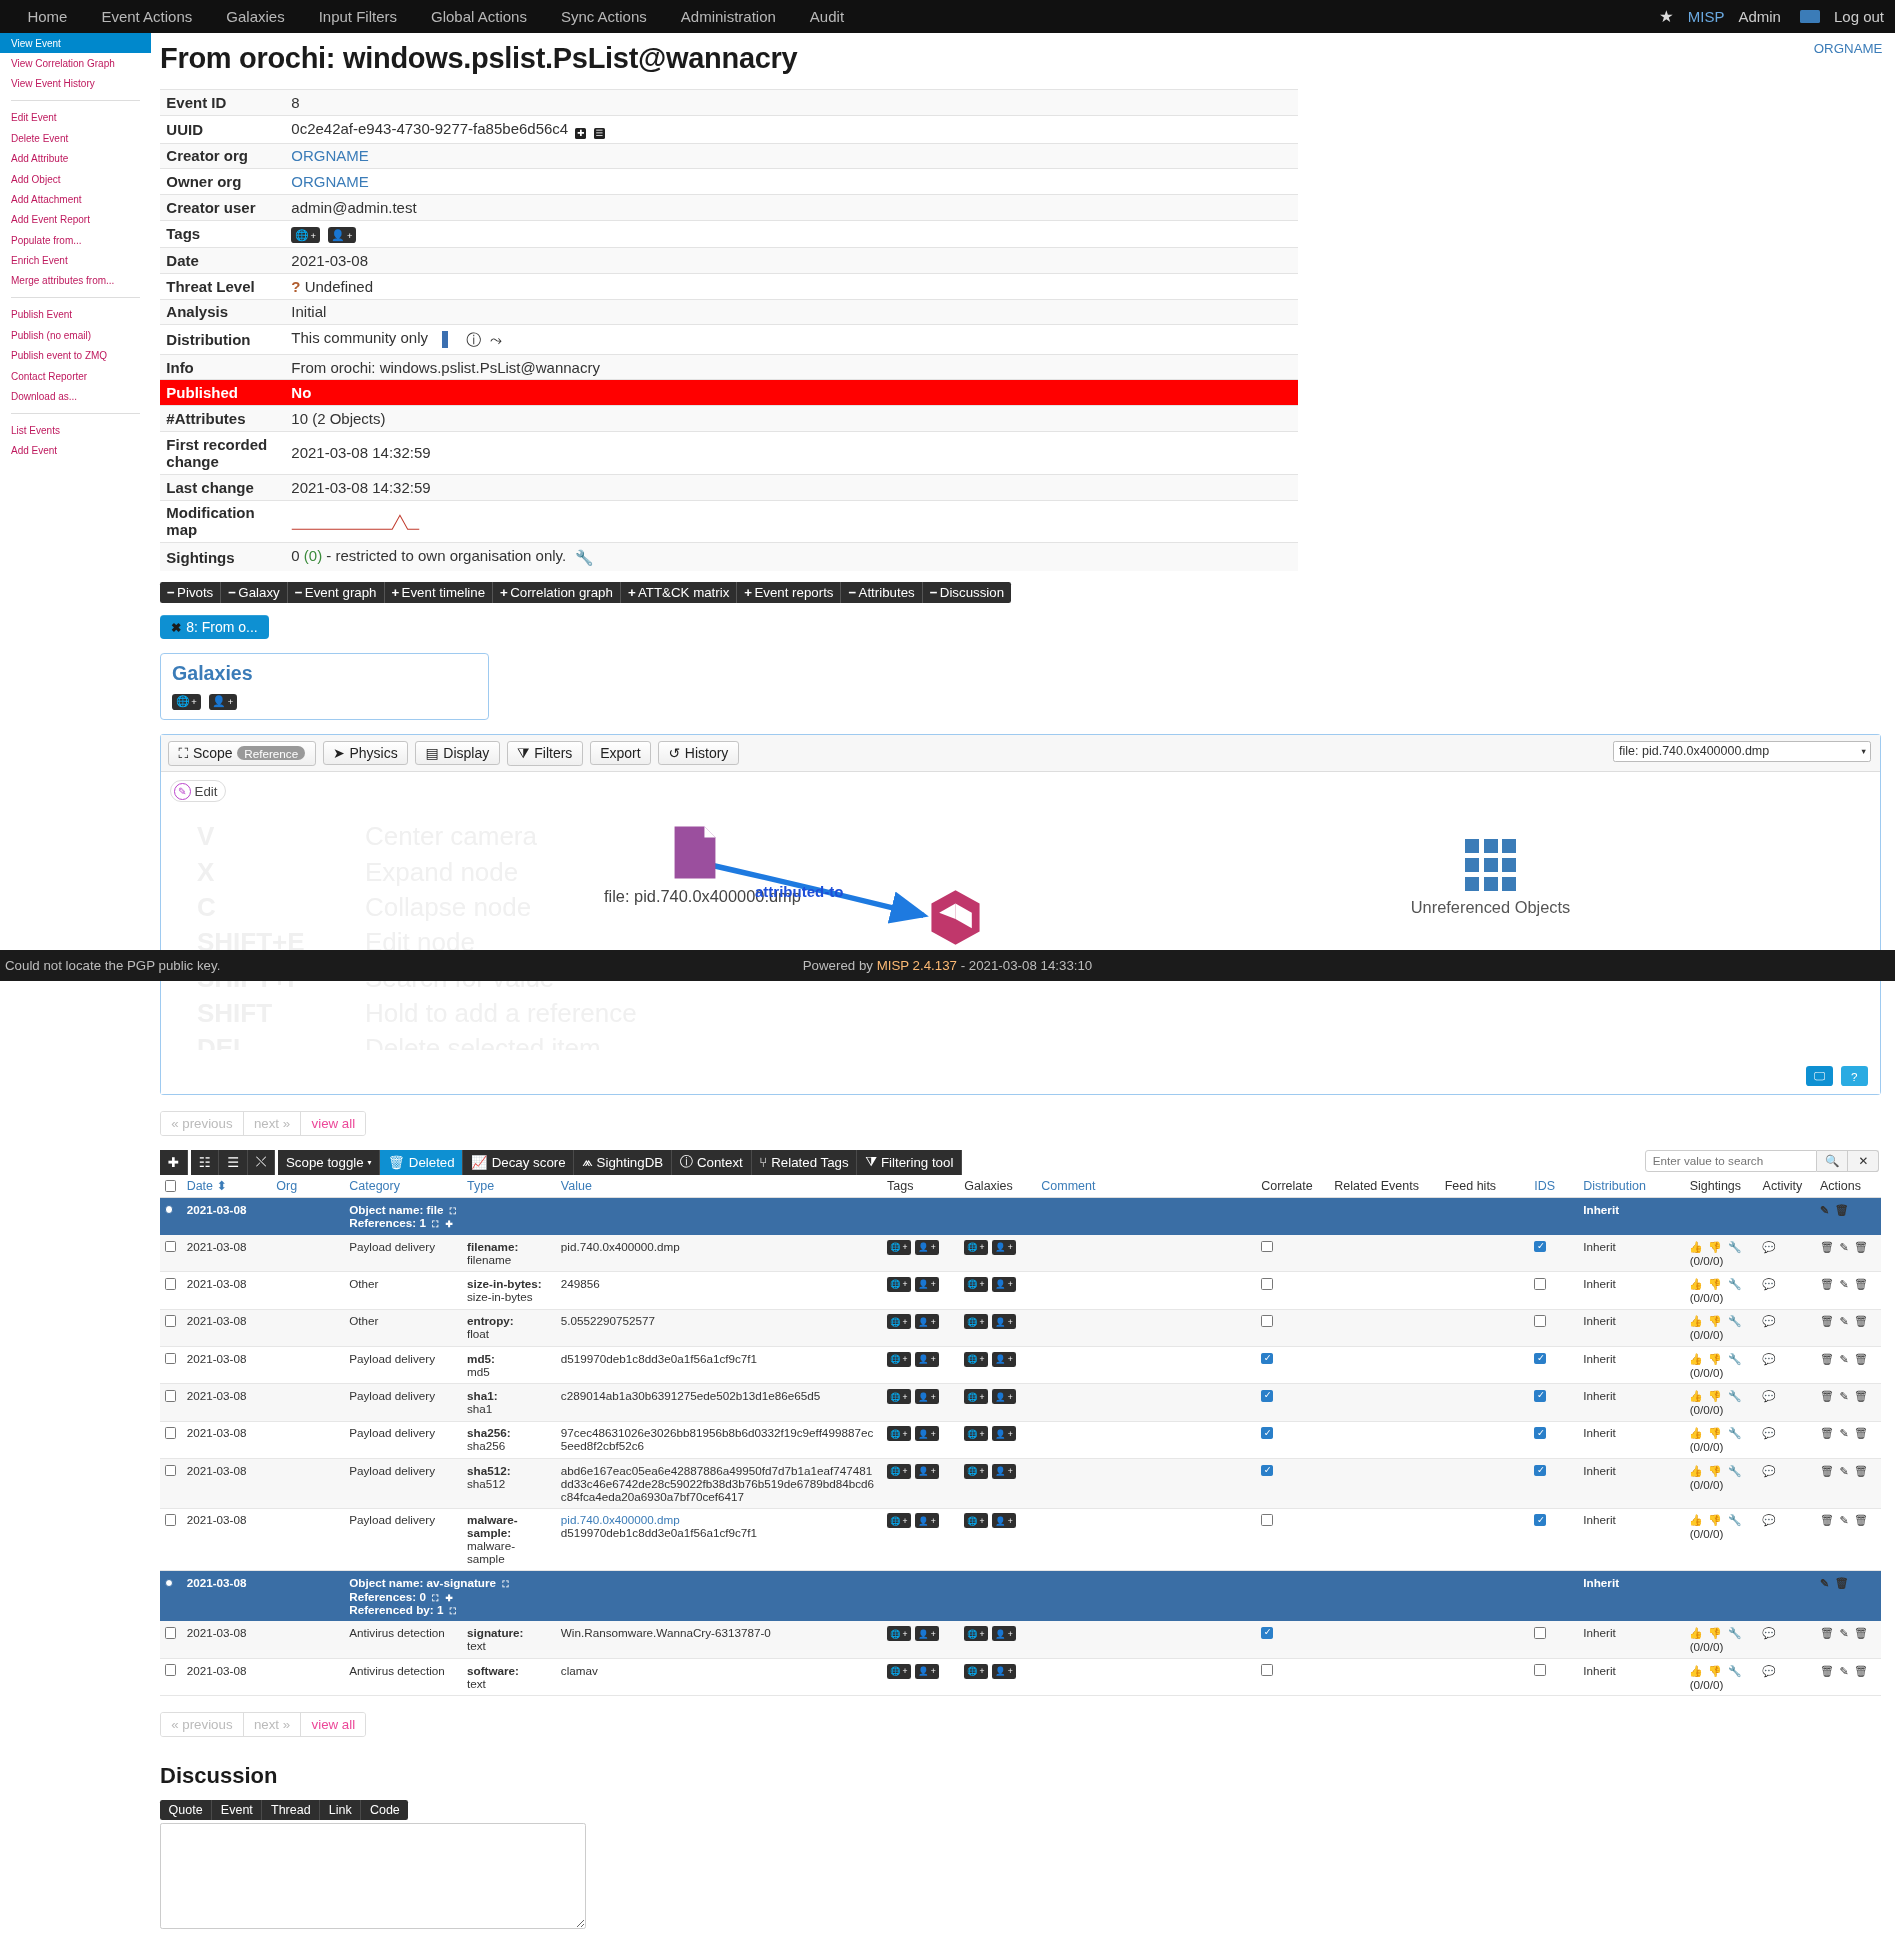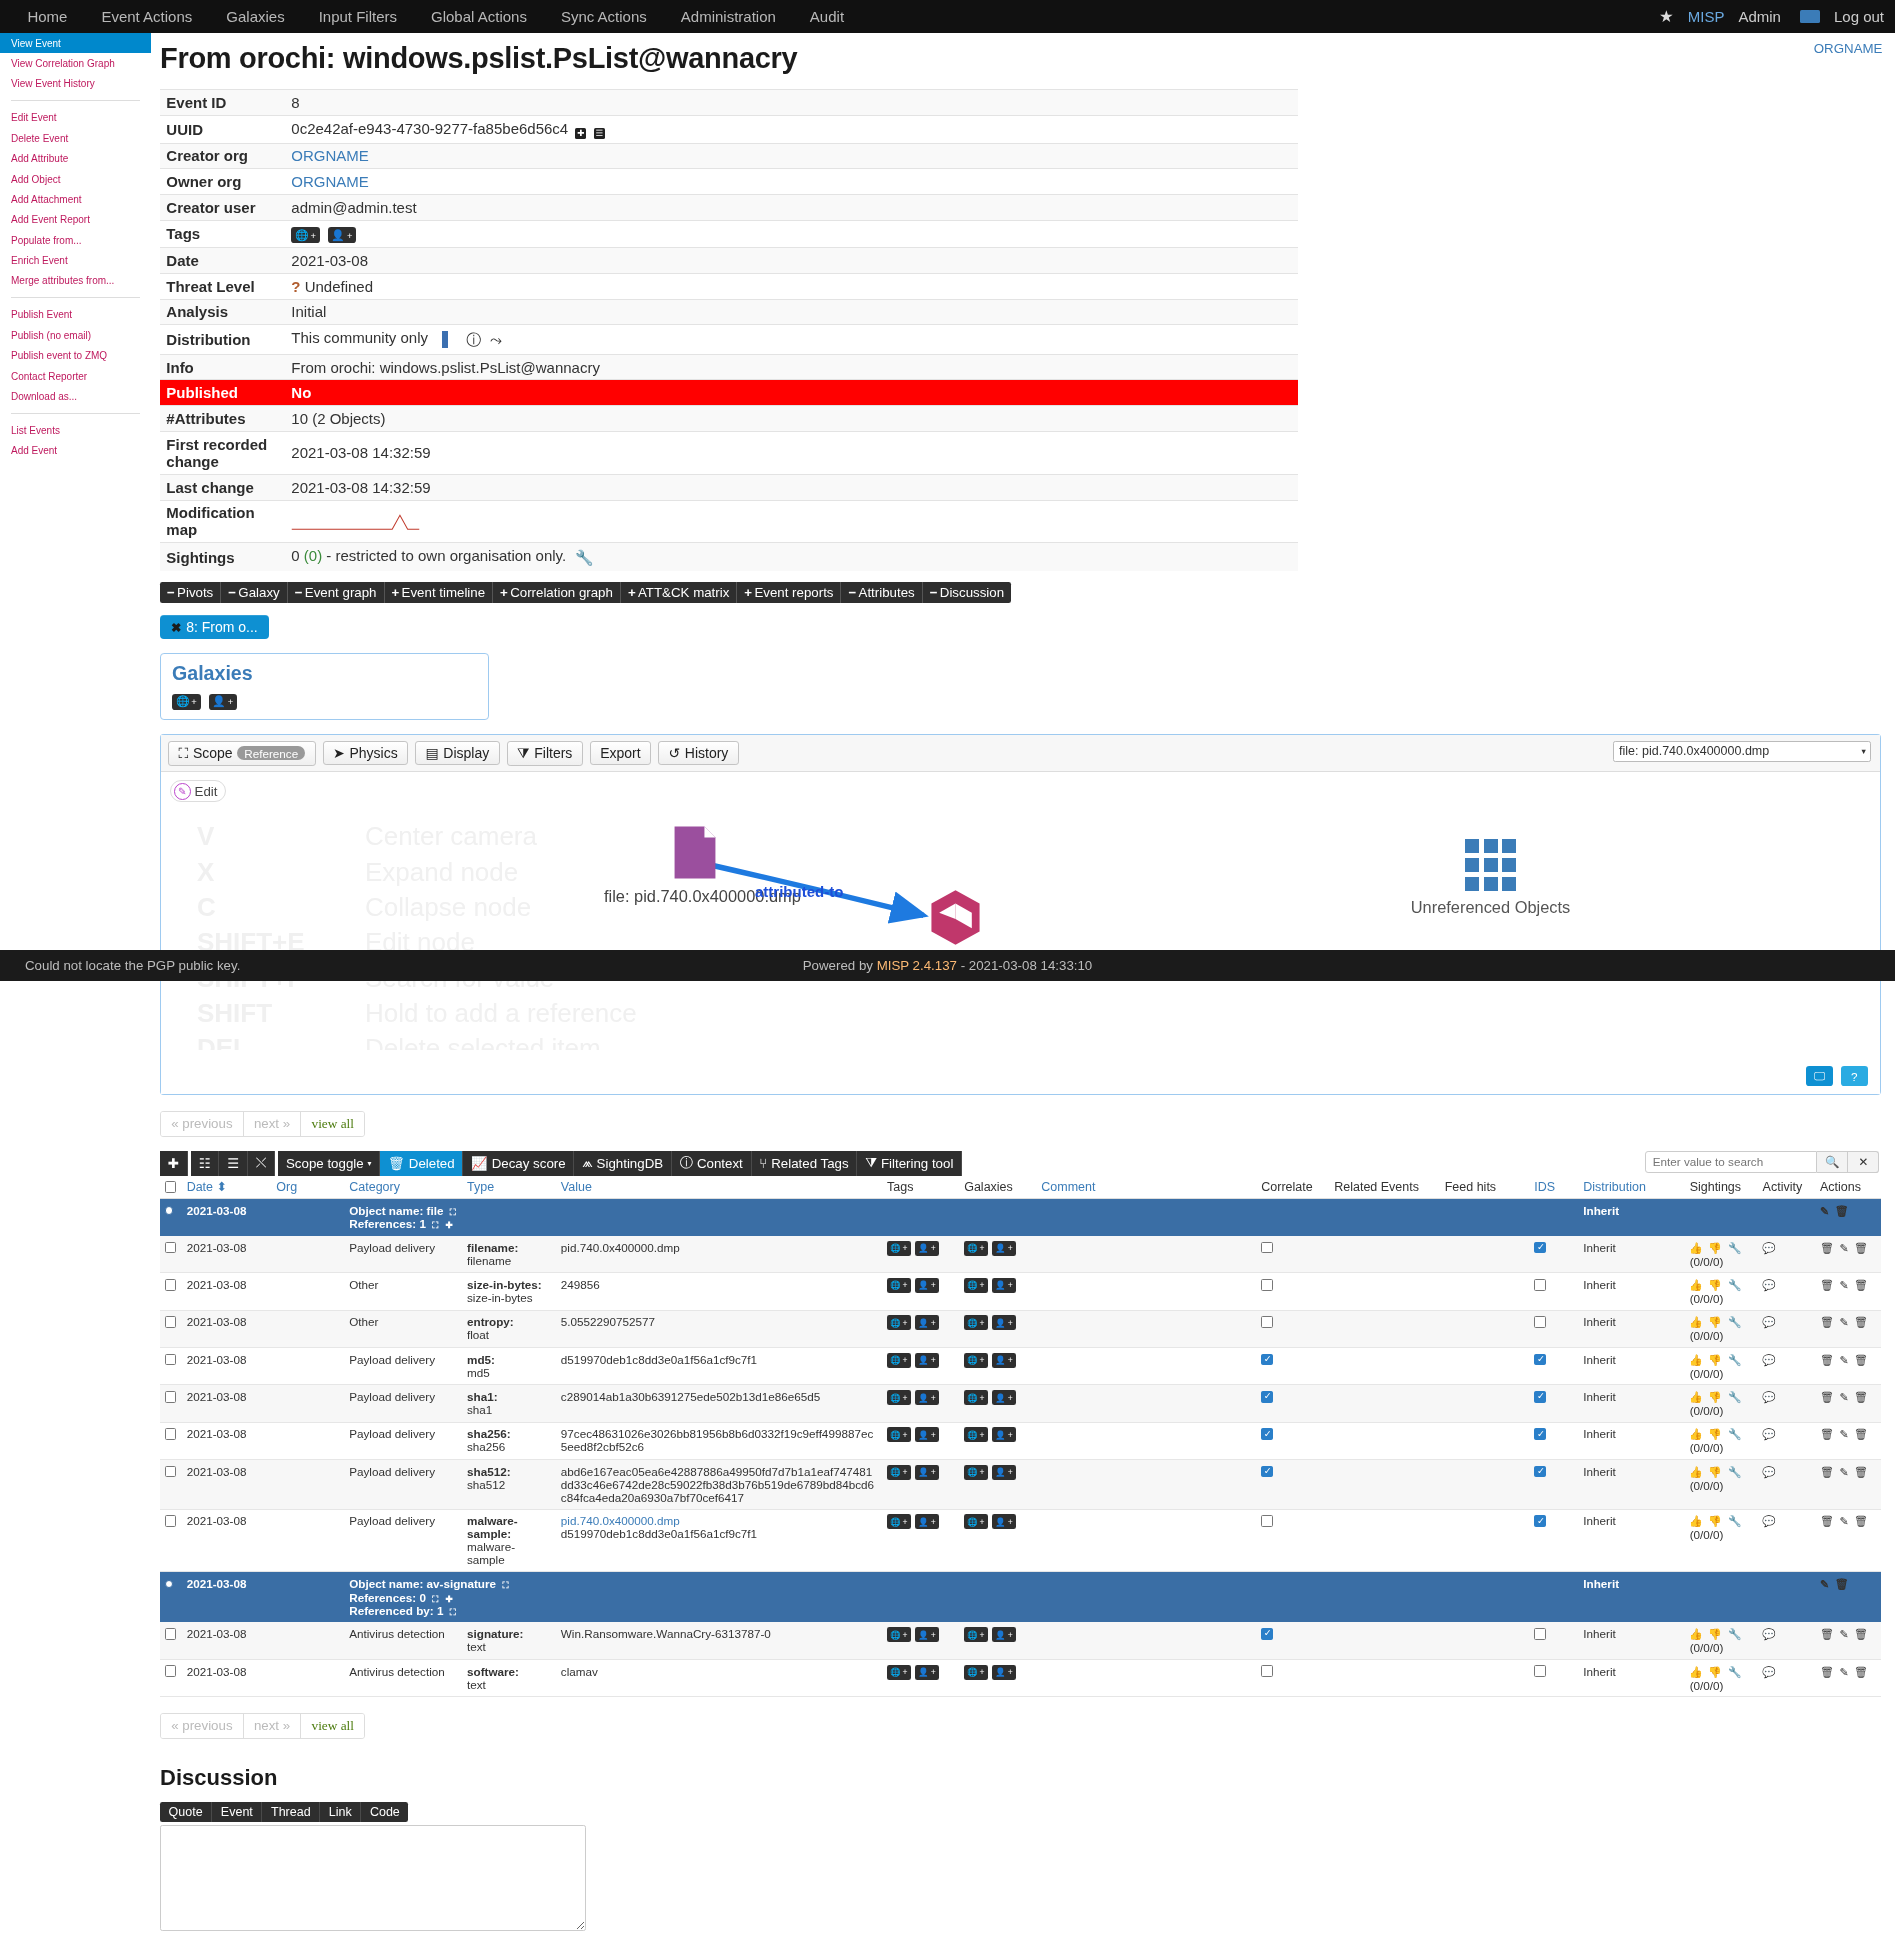--- a/index.html
+++ b/index.html
@@ -136,28 +136,28 @@
     display:flex; align-items:center; justify-content:center; color:#fff; font-size:11.7px;
   }
   .gfbtn.screen { right:47px; background:#0e90d2; }
   .gfbtn.help { right:12.5px; background:#2aabe2; }
 
   
   .blackbar {
     position:absolute; left:0; top:950px; width:1895px; height:31px; background:#1b1b1b;
     color:#bdbdbd; font-size:13.3px; display:flex; align-items:center; z-index:30;
   }
-  .blackbar .left { margin-left:25px; }
+  .blackbar .left { margin-left:5px; }
   .blackbar .center { position:absolute; left:0; right:0; text-align:center; }
   .blackbar .center a { color:#fdba74; text-decoration:none; }
 
   
   .pager { display:inline-flex; border:0.8px solid #ddd; border-radius:3.1px; overflow:hidden; margin-top:15.6px; }
   .pager span { padding:3.9px 10.2px; font-size:13.3px; border-right:0.8px solid #ddd; color:#bbb; background:#fff; }
-  .pager span:last-child { border-right:none; color:#4d7c0f;font-family:Liberation Serif, serif; }
+  .pager span:last-child { border-right:none; color:#ec4899; }
 
   
   .attr-toolbar { margin-top:14px; display:flex; align-items:stretch; position:relative; }
   .atb {
     background:#2e2e2e; color:#fff; font-size:13.3px; padding:3.9px 7.8px;
     display:flex; align-items:center; gap:3.9px; border-right:0.8px solid #4a4a4a; white-space:nowrap;
   }
   .atb.sel { background:#0e90d2; }
   .atb.grp-start { margin-left:3.1px; }
   .searchbox { position:absolute; right:15.6px; top:0; display:flex; align-items:center; }

